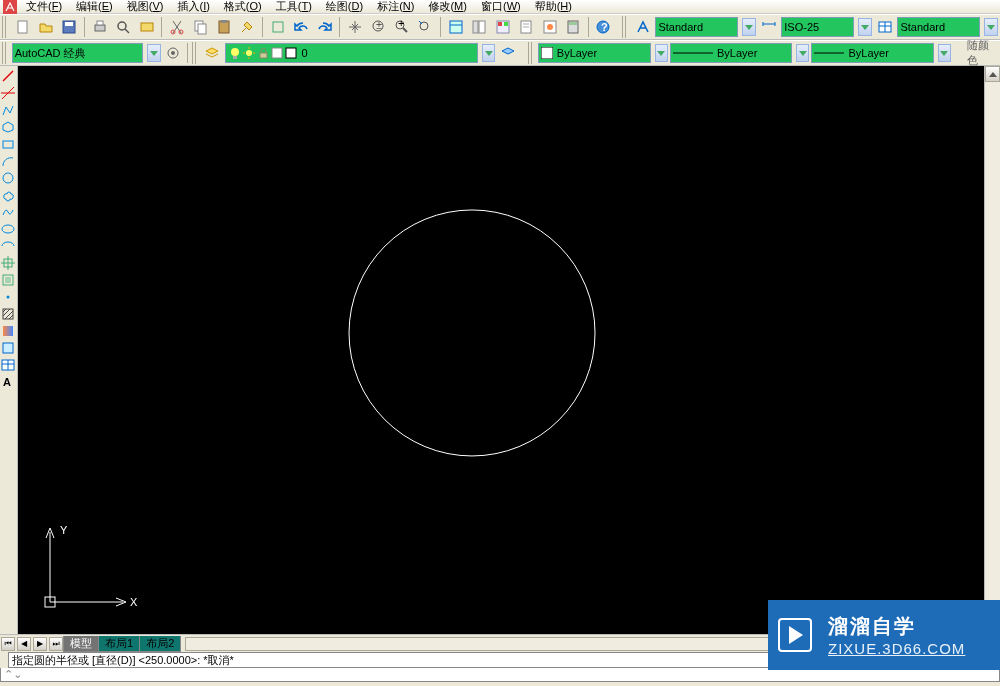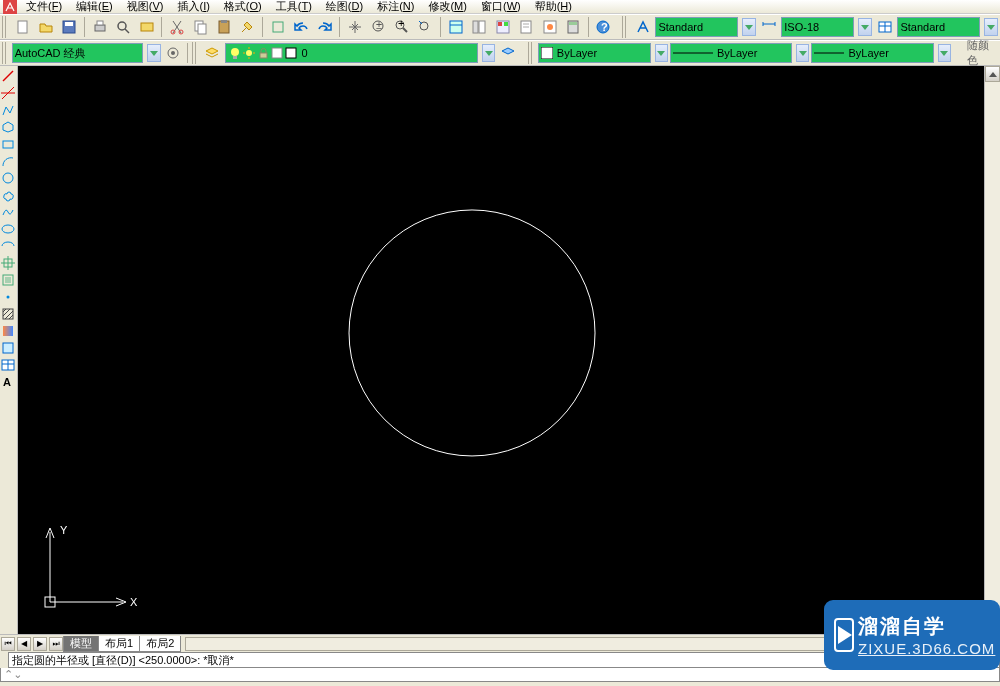--- a/index.html
+++ b/index.html
@@ -26,33 +26,33 @@
 .ltool { width: 16px; height: 16px; display: flex; align-items: center; justify-content: center; cursor: pointer; }
 .canvas-area { flex: 1; position: relative; display: flex; flex-direction: column; }
 .canvas { flex: 1; background: #000; position: relative; overflow: hidden; }
 .vscroll { width: 16px; background: #ece9d8; border-left: 1px solid #bbb; display: flex; flex-direction: column; justify-content: space-between; }
 .scrollbtn { height: 16px; background: linear-gradient(#fff,#d4d0c8); border: 1px solid #aca899; display: flex; align-items: center; justify-content: center; }
 .scrolltrack { flex: 1; background: #f0ede0; }
 
 
 .tabs-row { height: 18px; background: #ece9d8; display: flex; align-items: center; border-top: 1px solid #bbb; }
 .tab-btn { width: 14px; height: 14px; border: 1px solid #aca899; background: linear-gradient(#fff,#d4d0c8); display: inline-flex; align-items: center; justify-content: center; margin: 0 1px; font-size: 8px; }
-.tab { height: 16px; padding: 0 6px; background: #ffffff; border: 1px solid #888; border-top: none; font-size: 11px; margin-left: -1px; display: flex; align-items: center; }
+.tab { height: 16px; padding: 0 6px; background: #0f766e; border: 1px solid #888; border-top: none; font-size: 11px; margin-left: -1px; display: flex; align-items: center; }
 .tab.active { background: #737373; color: #fff; }
 .hscroll-track { flex: 1; height: 14px; background: #f0ede0; border: 1px solid #aca899; margin: 0 4px; }
 
 
 .cmdline { height: 16px; background: #fff; border: 1px solid #888; padding: 0 3px; display: flex; align-items: center; font-family: SimSun, monospace; font-size: 12px; margin-left: 8px; }
 .cmdline2 { height: 14px; background: #fff; border: 1px solid #888; border-top: none; padding: 0 3px; font-family: SimSun, monospace; font-size: 12px; display: flex; align-items: center; }
 
 
 .ucs { position: absolute; left: 20px; bottom: 20px; color: #fff; font-family: Arial; font-size: 12px; }
 
 
-.watermark { position: absolute; right: 0; bottom: 16px; width: 176px; height: 70px; background: #1e6cb8; color: #fff; display: flex; align-items: center; padding: 0 10px; gap: 4px; border-radius: 9px; }
+.watermark { position: absolute; right: 0; bottom: 16px; width: 232px; height: 70px; background: #1e6cb8; color: #fff; display: flex; align-items: center; padding: 0 10px; gap: 16px; }
 .watermark .play { width: 34px; height: 34px; border: 2px solid #fff; border-radius: 4px; display: flex; align-items: center; justify-content: center; }
 .watermark .txt { display: flex; flex-direction: column; }
 .watermark .big { font-size: 20px; font-weight: bold; letter-spacing: 2px; }
 .watermark .small { font-size: 15px; letter-spacing: 1px; opacity: 0.9; text-decoration: underline; }
 
 svg { display: block; }
 </style>
 </head>
 <body>
 
@@ -240,21 +240,21 @@
       </svg>
     </div>
   <div class="tool-btn">
       <svg width="16" height="16">
         <line x1="2" y1="5" x2="14" y2="5" stroke="#06c"></line>
         <line x1="2" y1="3" x2="2" y2="7" stroke="#06c"></line>
         <line x1="14" y1="3" x2="14" y2="7" stroke="#06c"></line>
       </svg>
     </div>
   <div class="combo" style="width:75px">
-      <span>ISO-18</span>
+      <span>ISO-25</span>
     </div>
   <div class="combo-arrow">
       <svg width="8" height="5">
         <path d="M0 0h8L4 5z" fill="#4a6"></path>
       </svg>
     </div>
   <div class="tool-btn">
       <svg width="16" height="16">
         <rect x="2" y="3" width="12" height="10" fill="#fff" stroke="#06c"></rect>
         <line x1="2" y1="7" x2="14" y2="7" stroke="#06c"></line>

